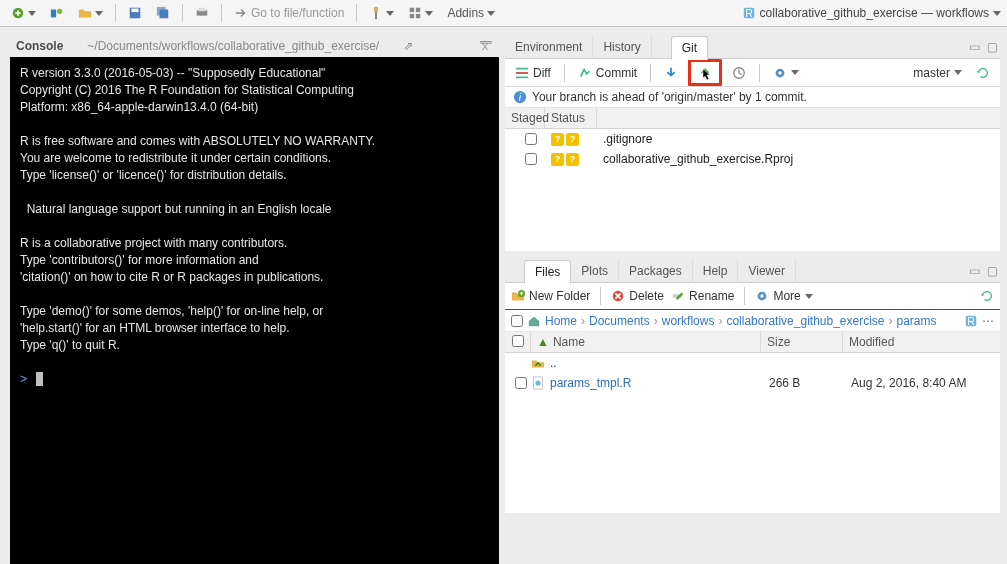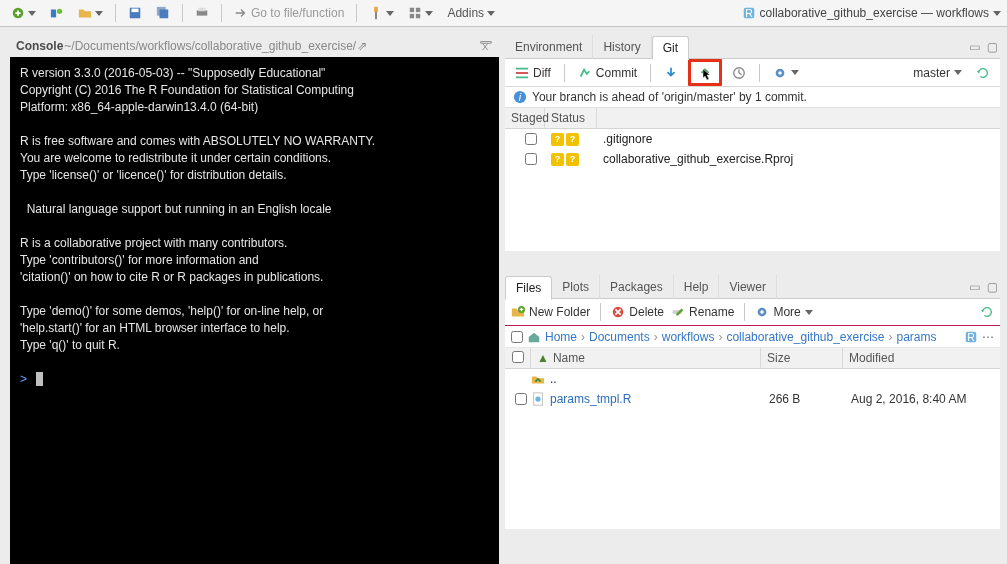--- a/index.html
+++ b/index.html
@@ -5,35 +5,35 @@
   * { box-sizing: border-box; margin: 0; padding: 0; font-family: "Lucida Grande", "Helvetica Neue", Arial, sans-serif; font-size: 12px; }
   body { background: #ececec; width: 1007px; height: 564px; overflow: hidden; }
 
   .top-toolbar { height: 27px; background: #f5f5f5; border-bottom: 1px solid #c2c2c2; display:flex; align-items:center; padding:0 6px; gap:4px; }
   .tb-divider { width:1px; height:18px; background:#c9c9c9; margin:0 3px; }
   .tb-btn { display:inline-flex; align-items:center; height:20px; padding:0 5px; gap:3px; color:#555; cursor:pointer;}
   .tb-btn svg { width:14px; height:14px; }
 
   .main { display:flex; height:537px; }
   .left-col { width:499px; padding: 8px 0 0 10px; }
-  .right-col { width:508px; padding: 8px 7px 0 6px; display:flex; flex-direction:column; gap:24px; }
-
-  .console-header { display:flex; align-items:center; background:#ececec; height:22px; padding:0 6px; gap:1px; }
+  .right-col { width:508px; padding: 8px 7px 0 6px; display:flex; flex-direction:column; gap:8px; }
+
+  .console-header { display:flex; align-items:center; background:#ececec; height:22px; padding:0 6px; gap:24px; }
   .console-header .title { font-weight:bold; color:#4b4b4b; }
   .console-header .path { color:#888; }
   .console-header .spacer { flex:1; }
 
   .console-body { background:#000; color:#e6e6e6; font-family: Menlo, Consolas, monospace; font-size:12px; line-height:17px; padding:8px 10px; height:512px; white-space:pre; overflow:hidden; }
   .prompt { color:#6aa0ff; }
   .cursor { display:inline-block; width:7px; height:14px; background:#bfbfbf; vertical-align:text-bottom; margin-left:2px;}
 
   .panel { background:#f5f5f5; border:0; }
   .tabstrip { display:flex; align-items:center; height:24px; background:#ececec; border-bottom:1px solid #ccc; position:relative;}
   .tabstrip .tab { padding:0 10px; height:24px; display:flex; align-items:center; color:#555; border-right:1px solid #ddd; cursor:pointer;}
-  .tabstrip .tab.active { background:#fff; border:1px solid #ccc; border-bottom:1px solid #fff; border-radius:3px 3px 0 0; position:relative; top:1px; color:#222; }
+  .tabstrip .tab.active { background:#fff; border:1px solid #ccc; border-bottom:1px solid #fff; border-radius:3px 3px 0 0; position:relative; top:1px; color:#222;margin-left:19px; }
   .tabstrip .right-controls { margin-left:auto; display:flex; gap:6px; padding-right:2px;}
 
   .git-toolbar { display:flex; align-items:center; height:28px; background:#fff; border-bottom:1px solid #d8d8d8; padding:0 6px; gap:6px;}
   .git-btn { display:inline-flex; align-items:center; gap:4px; color:#333; cursor:pointer; padding:2px 4px;}
   .git-toolbar .spacer { flex:1; }
   .push-highlight { border:3px solid #e63017; padding:1px 3px; border-radius:1px; }
 
   .git-info { background:#fff; padding:3px 8px; color:#333; border-bottom:1px solid #e2e2e2; display:flex; align-items:center; gap:5px;}
   .git-table-head { display:flex; background:#f1f1f1; border-bottom:1px solid #d4d4d4; font-size:11px; color:#555; }
   .git-th { padding:3px 6px; border-right:1px solid #d9d9d9;}

